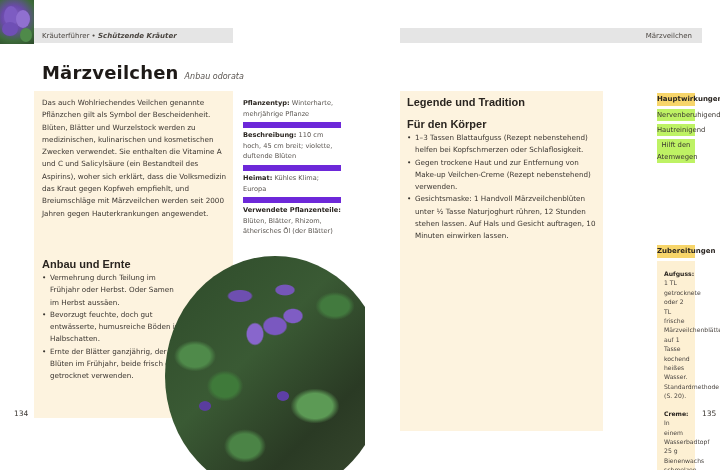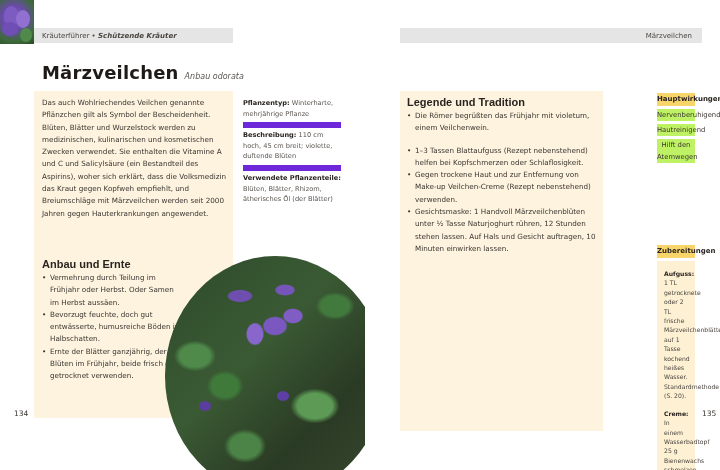--- a/index.html
+++ b/index.html
@@ -83,20 +83,21 @@
   <h1>Märzveilchen</h1>
   <span class="latin">Anbau odorata</span>
 </div>
 
 <div class="intro-box"></div>
 <p class="intro-text">Das auch Wohlriechendes Veilchen genannte Pflänzchen gilt als Symbol der Bescheidenheit. Blüten, Blätter und Wurzelstock werden zu medizinischen, kulinarischen und kosmetischen Zwecken verwendet. Sie enthalten die Vitamine A und C und Salicylsäure (ein Bestandteil des Aspirins), woher sich erklärt, dass die Volksmedizin das Kraut gegen Kopfweh empfiehlt, und Breiumschläge mit Märzveilchen werden seit 2000 Jahren gegen Hauterkrankungen angewendet.</p>
 
 <div class="info">
   <div class="entry"><b>Pflanzentyp:</b> <span>Winterharte, mehrjährige Pflanze</span></div>
   <div class="entry"><b>Beschreibung:</b> <span>110 cm hoch, 45 cm breit; violette, duftende Blüten</span></div>
+  <div class="entry"><b>Heimat:</b> <span>Kühles Klima; Europa</span></div>
   <div class="entry"><b>Verwendete Pflanzenteile:</b> <span>Blüten, Blätter, Rhizom, ätherisches Öl (der Blätter)</span></div>
 </div>
 
 <div class="anbau">
   <div class="section-head">Anbau und Ernte</div>
   <ul class="bullets">
     <li>Vermehrung durch Teilung im Frühjahr oder Herbst. Oder Samen im Herbst aussäen.</li>
     <li>Bevorzugt feuchte, doch gut entwässerte, humusreiche Böden im Halbschatten.</li>
     <li>Ernte der Blätter ganzjährig, der Blüten im Frühjahr, beide frisch oder getrocknet verwenden.</li>
   </ul>
@@ -108,24 +109,24 @@
 
 <div class="page-num" style="left:14px;top:409px;">134</div>
 
 <div class="band band-right">Märzveilchen</div>
 
 <div class="right-col"></div>
 <div class="right-text">
   <div class="block">
     <div class="section-head">Legende und Tradition</div>
     <ul class="bullets">
-      <li>Die Römer begrüßten das Frühjahr mit violetum, einem Veilchenwein.</li>
     </ul>
   </div>
   <div class="block">
+    <div class="section-head">Für den Körper</div>
     <ul class="bullets">
       <li>1–3 Tassen Blattaufguss (Rezept nebenstehend) helfen bei Kopfschmerzen oder Schlaflosigkeit.</li>
       <li>Gegen trockene Haut und zur Entfernung von Make-up Veilchen-Creme (Rezept nebenstehend) verwenden.</li>
       <li>Gesichtsmaske: 1 Handvoll Märzveilchenblüten unter ½ Tasse Naturjoghurt rühren, 12 Stunden stehen lassen. Auf Hals und Gesicht auftragen, 10 Minuten einwirken lassen.</li>
     </ul>
   </div>
 </div>
 
 <div class="sidebar" style="top:93px;">
   <div class="sb-head">Hauptwirkungen</div>

